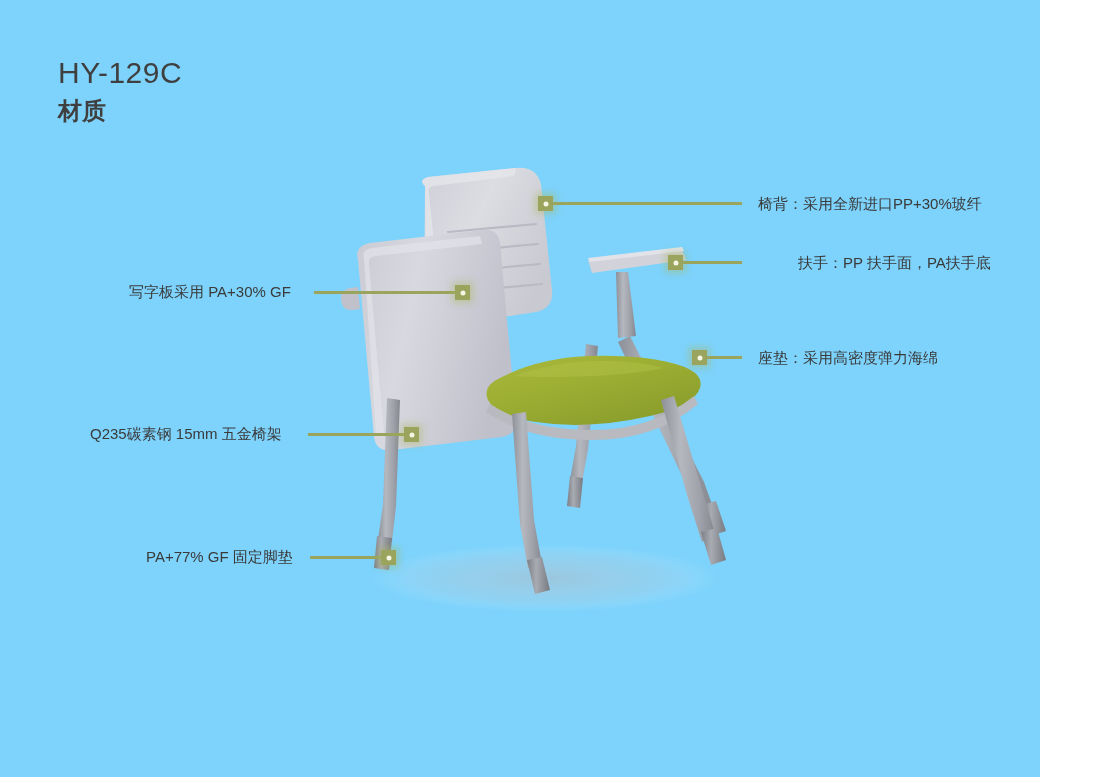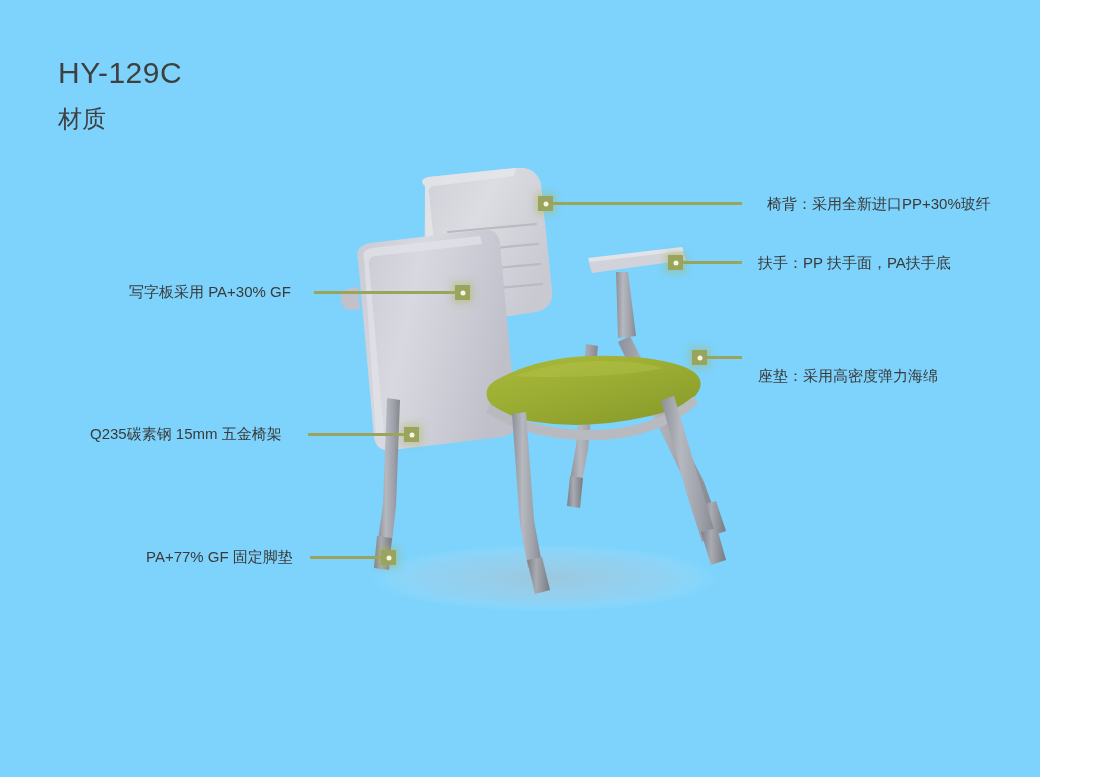--- a/index.html
+++ b/index.html
@@ -30,22 +30,22 @@
     color: #3f3f3f;
     letter-spacing: 0.5px;
     line-height: 1.15;
     font-weight: 400;
     white-space: nowrap;
   }
   #section-title {
     font-size: 24px;
     color: #3f3f3f;
     line-height: 1.15;
-    margin-top: 14px;
-    font-weight: 400;
+    margin-top: 6px;
+    font-weight: 700;
     white-space: nowrap;
   }
 
   
   .callout-label {
     position: absolute;
     font-size: 15px;
     color: #3a3a3a;
     white-space: nowrap;
     line-height: 1;
@@ -179,29 +179,29 @@
       <path d="M196 262 L204 370 L212 414 L198 418 L190 374 L182 264 Z" fill="url(#tubeGrad)"></path>
       <path d="M197 410 L212 407 L220 440 L205 444 Z" fill="url(#footGrad)"></path>
 
       <path d="M344 246 L372 340 L386 386 L372 392 L357 345 L331 250 Z" fill="url(#tubeGrad)"></path>
       <path d="M371 382 L387 378 L396 410 L381 415 Z" fill="url(#footGrad)"></path>
     </svg>
   </div>
 
   <div class="marker" style="left:538px; top:196px;"></div>
   <div class="leader" style="left:552px; top:202px; width:190px;"></div>
-  <div class="callout-label" style="left:758px; top:196px;margin-left:9px;">椅背：采用全新进口PP+30%玻纤</div>
+  <div class="callout-label" style="left:758px; top:196px;">椅背：采用全新进口PP+30%玻纤</div>
 
   <div class="marker" style="left:668px; top:255px;"></div>
   <div class="leader" style="left:682px; top:261px; width:60px;"></div>
-  <div class="callout-label" style="left:758px; top:255px;">扶手：PP 扶手面，PA扶手底</div>
+  <div class="callout-label" style="left:798px; top:255px;">扶手：PP 扶手面，PA扶手底</div>
 
   <div class="marker" style="left:692px; top:350px;"></div>
   <div class="leader" style="left:706px; top:356px; width:36px;"></div>
-  <div class="callout-label" style="left:758px; top:368px;text-align:center;">座垫：采用高密度弹力海绵</div>
+  <div class="callout-label" style="left:758px; top:350px;text-align:center;">座垫：采用高密度弹力海绵</div>
 
   <div class="callout-label align-right" style="left:129px; top:284px;">写字板采用 PA+30% GF</div>
   <div class="leader" style="left:314px; top:291px; width:148px;"></div>
   <div class="marker" style="left:455px; top:285px;"></div>
 
   <div class="callout-label align-right" style="left:90px; top:426px;">Q235碳素钢 15mm 五金椅架</div>
   <div class="leader" style="left:308px; top:433px; width:103px;"></div>
   <div class="marker" style="left:404px; top:427px;"></div>
 
   <div class="callout-label align-right" style="left:146px; top:549px;">PA+77% GF 固定脚垫</div>

